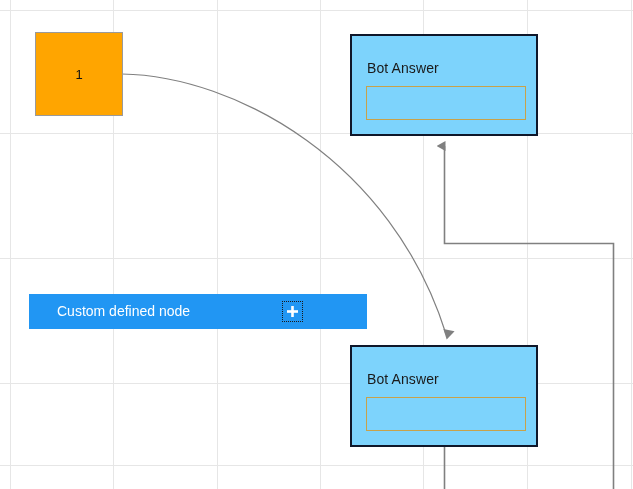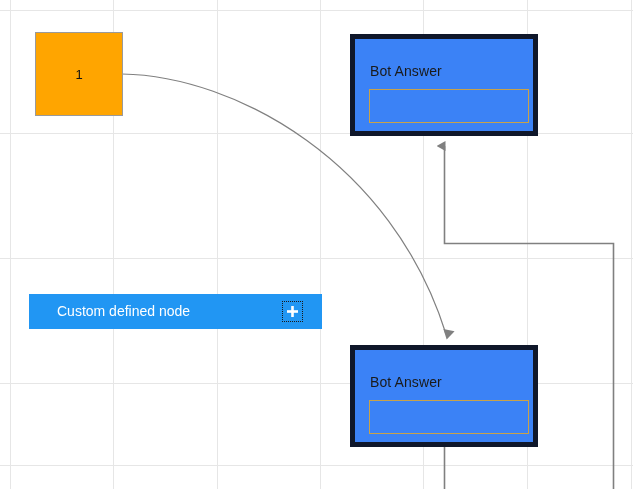--- a/index.html
+++ b/index.html
@@ -44,22 +44,22 @@
     justify-content: center;
   }
   .node-start .start-label {
     font-size: 13px;
     color: #111111;
     line-height: 1;
   }
   .node-bot {
     width: 188px;
     height: 102px;
-    background: #3b82f6;
-    border: 5px solid #0f172a;
+    background: #7dd3fc;
+    border: 2px solid #0f172a;
     padding: 0;
   }
   .node-bot-top { left: 350px; top: 34px; }
   .node-bot-bottom { left: 350px; top: 345px; }
   .node-bot .bot-title {
     position: absolute;
     left: 15px;
     top: 24px;
     font-size: 14px;
     color: #1a1a1a;
@@ -74,21 +74,21 @@
     height: 34px;
     border: 1px solid #c8a24a;
     box-sizing: border-box;
     background: transparent;
   }
   .palette-item {
     position: absolute;
     z-index: 3;
     left: 29px;
     top: 294px;
-    width: 293px;
+    width: 338px;
     height: 35px;
     background: #2196F3;
     display: flex;
     align-items: center;
     box-sizing: border-box;
     padding-left: 37px;
   }
   .palette-item .palette-label {
     position: absolute;
     left: 28px;

